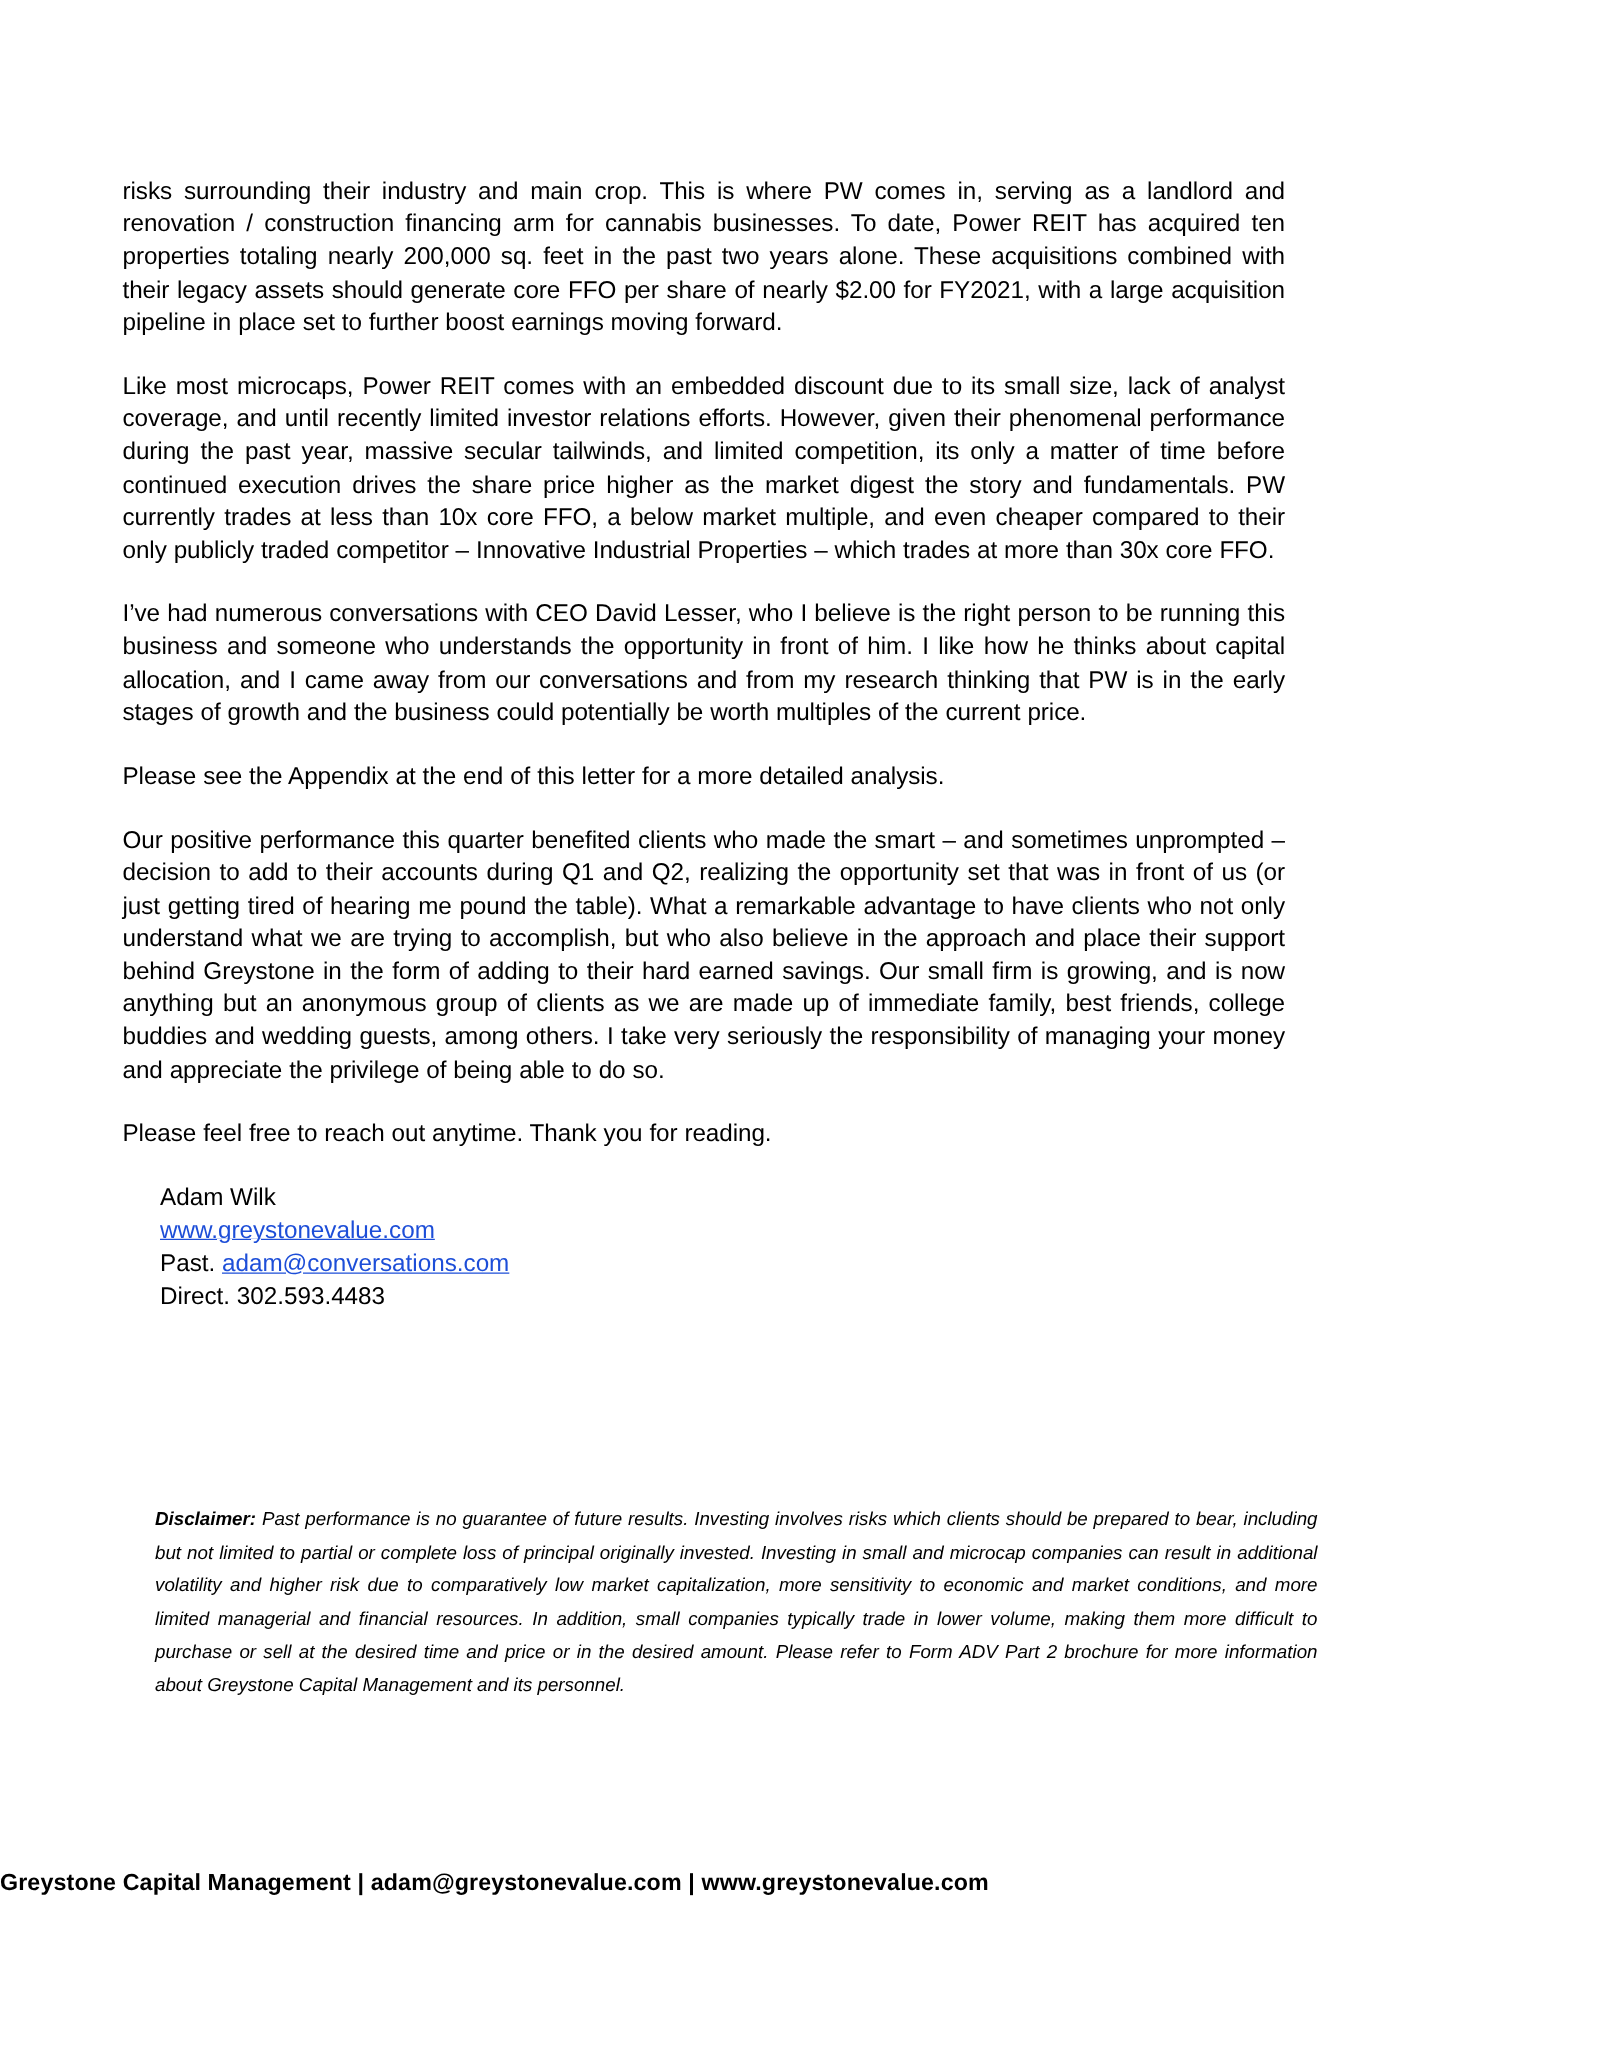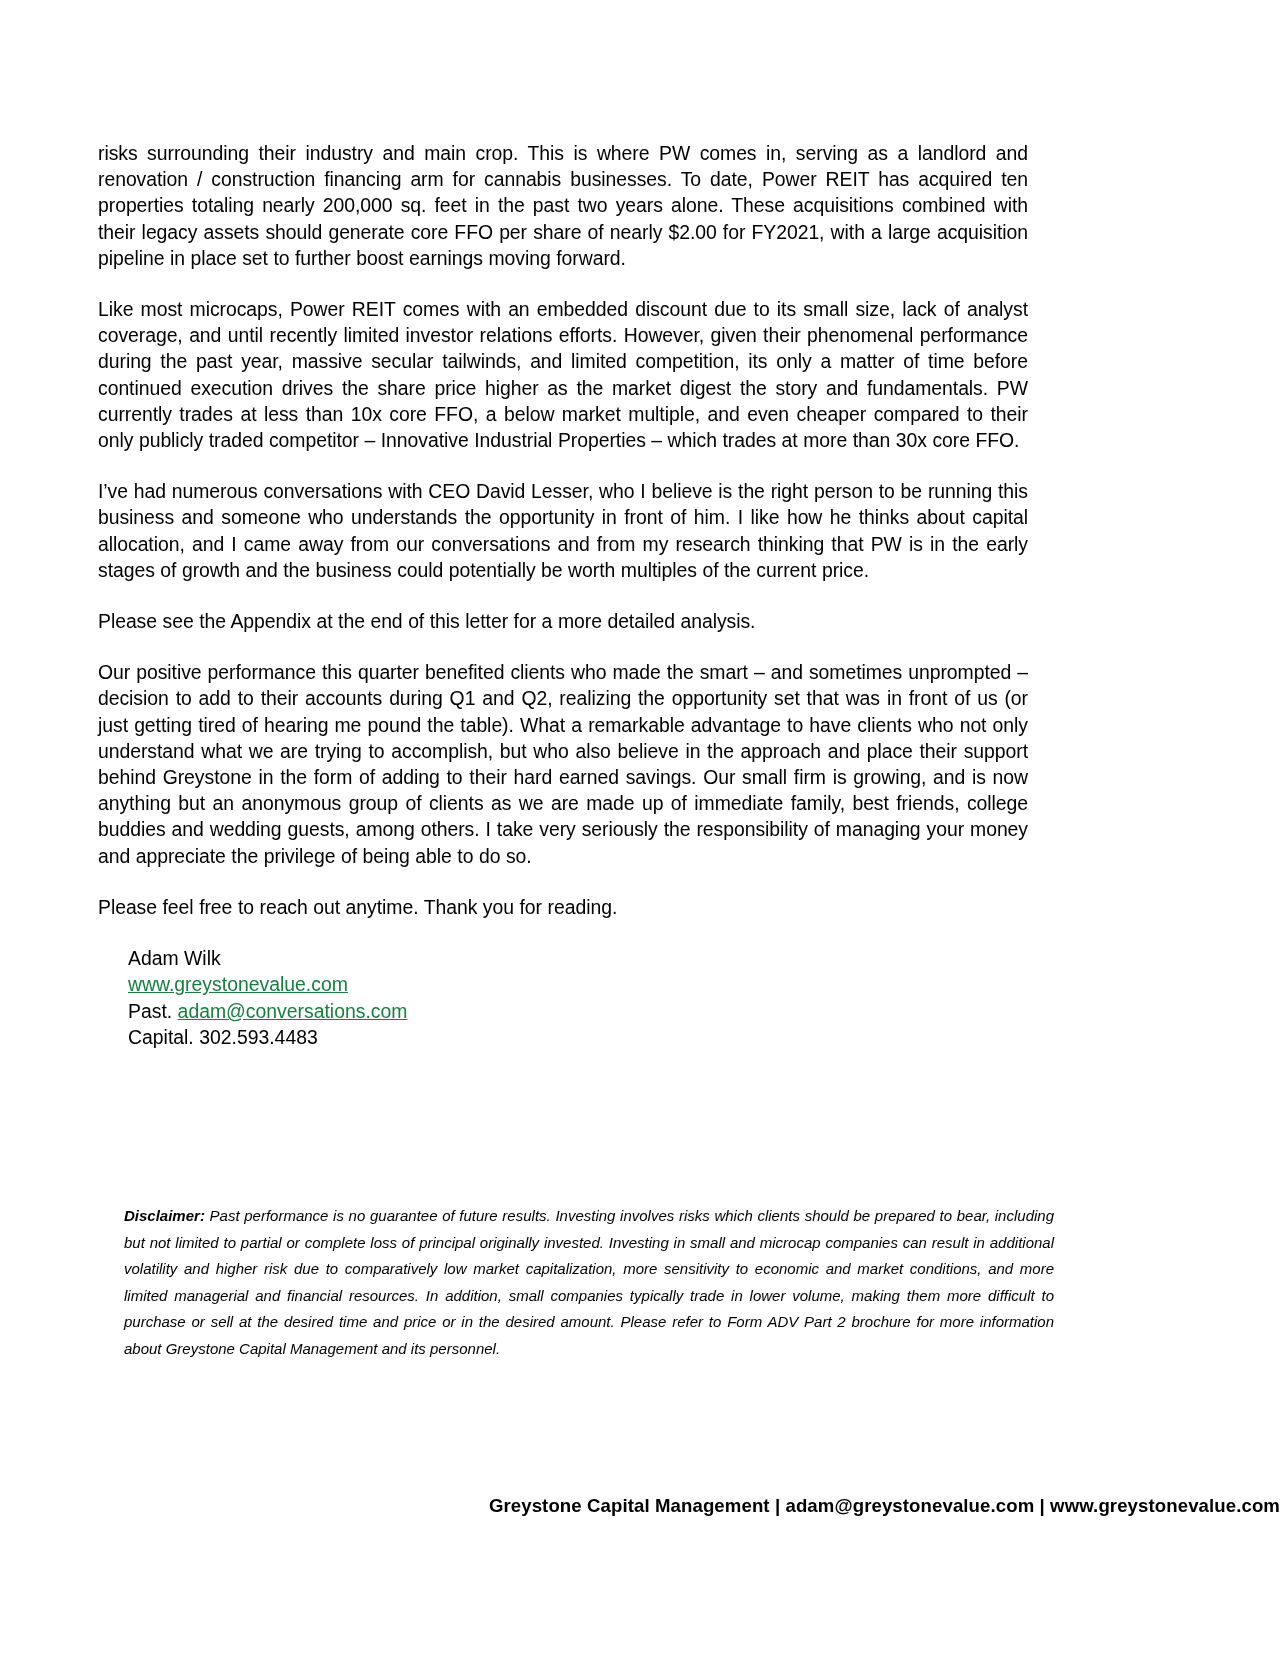--- a/index.html
+++ b/index.html
@@ -40,21 +40,21 @@
   .sig {
     margin-top: 24px;
     font-size: 19.4px;
     line-height: 26.4px;
   }
   .sig div {
     white-space: nowrap;
     margin-left: 30px;
   }
   a.link {
-    color: #15803d;
+    color: #1d4ed8;
     text-decoration: underline;
   }
   .disclaimer {
     position: absolute;
     left: 124px;
     top: 1203px;
     width: 930px;
     font-size: 15px;
     line-height: 26.6px;
     font-style: italic;
@@ -63,21 +63,21 @@
   }
   .disclaimer b {
     font-weight: bold;
     font-style: italic;
   }
   .footer {
     position: absolute;
     left: 0;
     top: 1495px;
     width: 1280px;
-    text-align: right;
+    text-align: left;
     font-size: 18.6px;
     font-weight: bold;
     letter-spacing: 0.1px;
   }
   .footer-rule {
     position: absolute;
     left: 142px;
     top: 1478px;
     width: 930px;
     height: 0px;
@@ -99,21 +99,21 @@
     <p class="para">Please see the Appendix at the end of this letter for a more detailed analysis.</p>
 
     <p class="para">Our positive performance this quarter benefited clients who made the smart – and sometimes unprompted – decision to add to their accounts during Q1 and Q2, realizing the opportunity set that was in front of us (or just getting tired of hearing me pound the table). What a remarkable advantage to have clients who not only understand what we are trying to accomplish, but who also believe in the approach and place their support behind Greystone in the form of adding to their hard earned savings. Our small firm is growing, and is now anything but an anonymous group of clients as we are made up of immediate family, best friends, college buddies and wedding guests, among others. I take very seriously the responsibility of managing your money and appreciate the privilege of being able to do so.</p>
 
     <p class="para">Please feel free to reach out anytime. Thank you for reading.</p>
 
     <div class="sig">
       <div>Adam Wilk</div>
       <div><a class="link" href="#">www.greystonevalue.com</a></div>
       <div><span>Past.</span> <a class="link" href="#">adam@conversations.com</a></div>
-      <div><span>Capital.</span> <span>302.593.4483</span></div>
+      <div><span>Direct.</span> <span>302.593.4483</span></div>
     </div>
 
   </div>
 
   <div class="disclaimer">
     <b>Disclaimer:</b><span> Past performance is no guarantee of future results. Investing involves risks which clients should be prepared to bear, including but not limited to partial or complete loss of principal originally invested. Investing in small and microcap companies can result in additional volatility and higher risk due to comparatively low market capitalization, more sensitivity to economic and market conditions, and more limited managerial and financial resources. In addition, small companies typically trade in lower volume, making them more difficult to purchase or sell at the desired time and price or in the desired amount. Please refer to Form ADV Part 2 brochure for more information about Greystone Capital Management and its personnel.</span>
   </div>
 
   <div class="footer-rule"></div>
 

